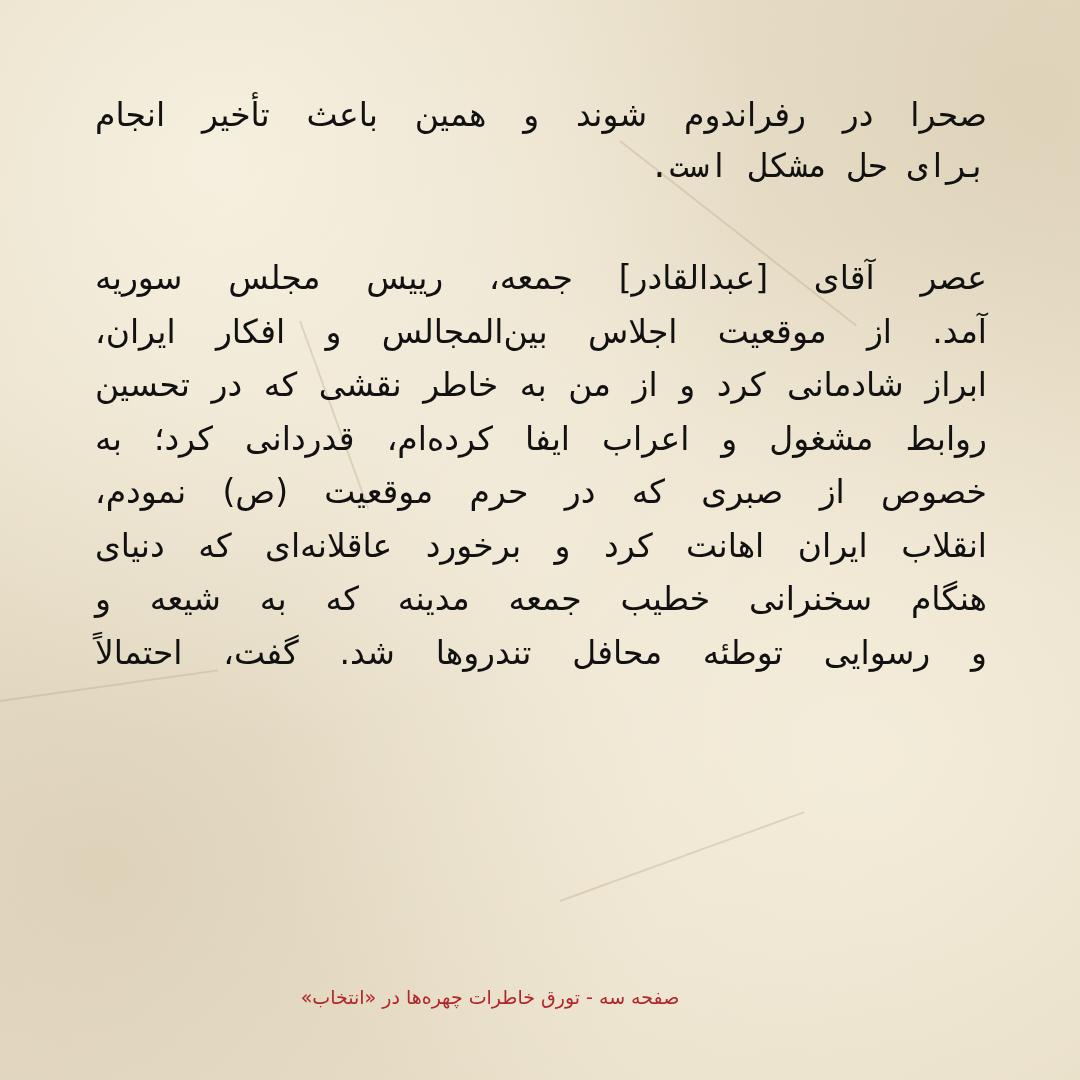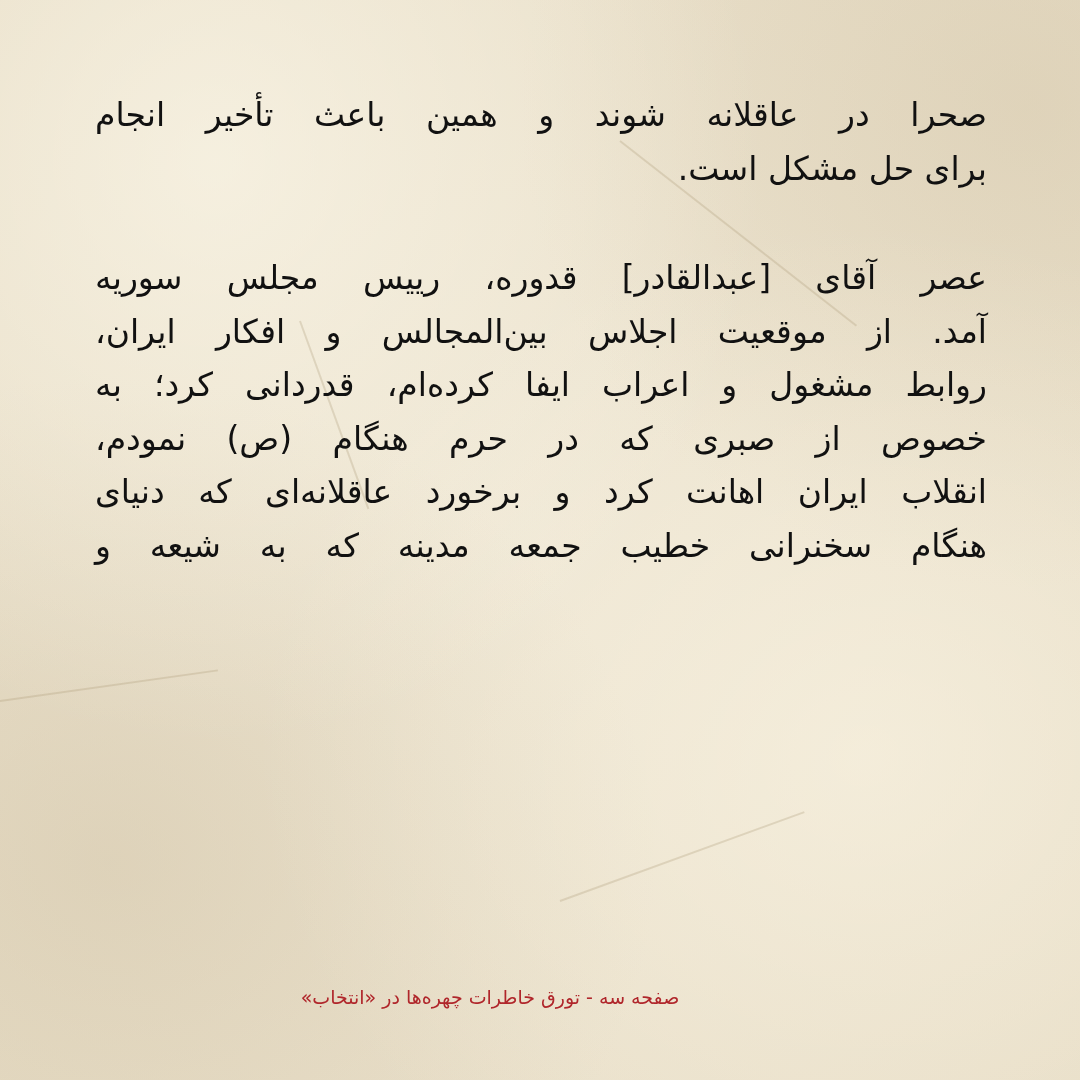--- a/index.html
+++ b/index.html
@@ -39,20 +39,21 @@
       text-align-last: right;
     }
     .line {
       display: block;
       text-align: justify;
       text-align-last: justify;
       white-space: nowrap;
     }
     .line.last {
       text-align-last: right;
+      font-family: Liberation Mono, monospace;
     }
     .gap { height: 56px; }
     .footer {
       position: absolute;
       left: 0;
       width: 980px;
       top: 986px;
       text-align: center;
       direction: rtl;
       font-family: "DejaVu Sans", sans-serif;
@@ -63,27 +64,29 @@
 </head>
 <body>
 
 <div class="crease" style="left:620px;top:140px;width:300px;transform:rotate(38deg);"></div>
 <div class="crease" style="left:0px;top:700px;width:220px;transform:rotate(-8deg);"></div>
 <div class="crease" style="left:560px;top:900px;width:260px;transform:rotate(-20deg);"></div>
 <div class="crease" style="left:300px;top:320px;width:200px;transform:rotate(70deg);"></div>
 
 <main class="page">
   <p class="para">
-    <span class="line">صحرا در عاقلانه شوند و همین باعث تأخیر انجام</span>
+    <span class="line">صحرا در رفراندوم شوند و همین باعث تأخیر انجام</span>
     <span class="line last">برای حل مشکل است.</span>
   </p>
   <div class="gap"></div>
   <p class="para">
-    <span class="line">عصر آقای [عبدالقادر] قدوره، رییس مجلس سوریه</span>
+    <span class="line">عصر آقای [عبدالقادر] جمعه، رییس مجلس سوریه</span>
     <span class="line">آمد. از موقعیت اجلاس بین‌المجالس و افکار ایران،</span>
+    <span class="line">ابراز شادمانی کرد و از من به خاطر نقشی که در تحسین</span>
     <span class="line">روابط مشغول و اعراب ایفا کرده‌ام، قدردانی کرد؛ به</span>
-    <span class="line">خصوص از صبری که در حرم هنگام (ص) نمودم،</span>
+    <span class="line">خصوص از صبری که در حرم موقعیت (ص) نمودم،</span>
     <span class="line">انقلاب ایران اهانت کرد و برخورد عاقلانه‌ای که دنیای</span>
     <span class="line">هنگام سخنرانی خطیب جمعه مدینه که به شیعه و</span>
+    <span class="line">و رسوایی توطئه محافل تندروها شد. گفت، احتمالاً</span>
   </p>
 </main>
 
 <footer class="footer">صفحه سه - تورق خاطرات چهره‌ها در «انتخاب»</footer>
 
 </body></html>

